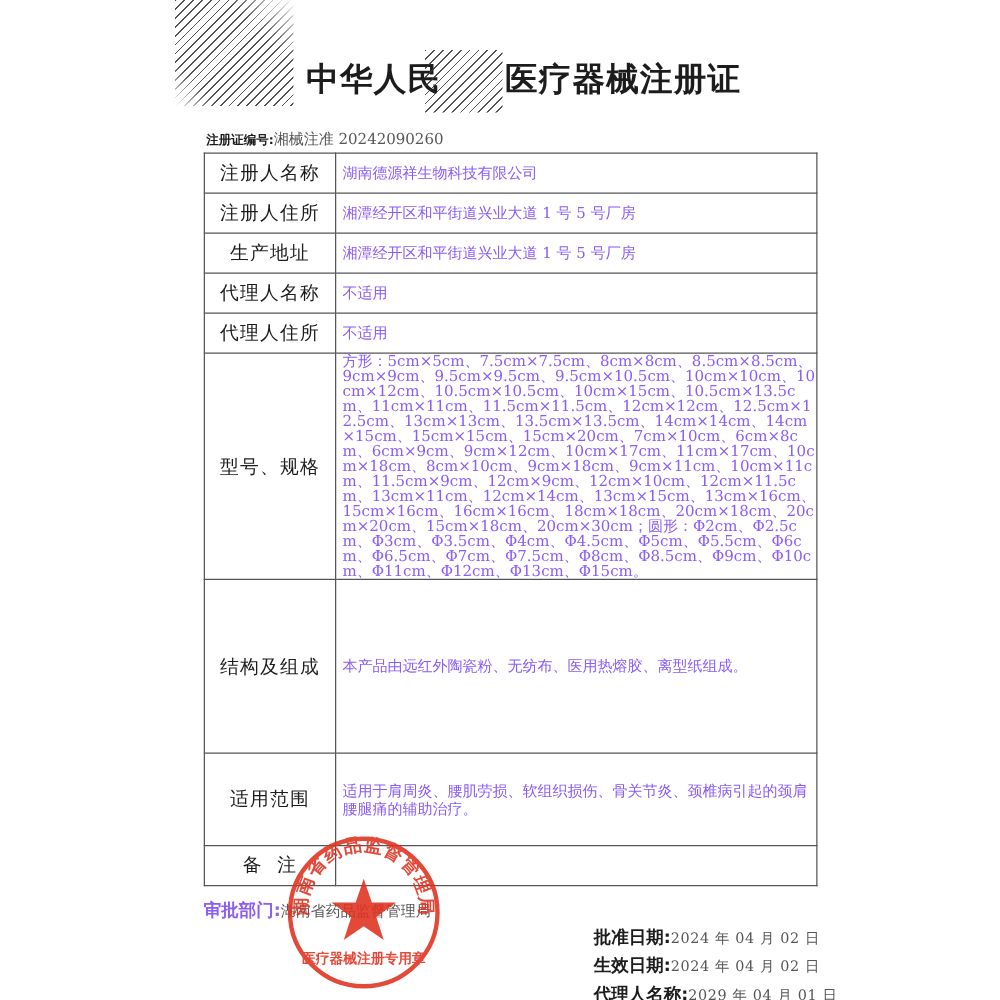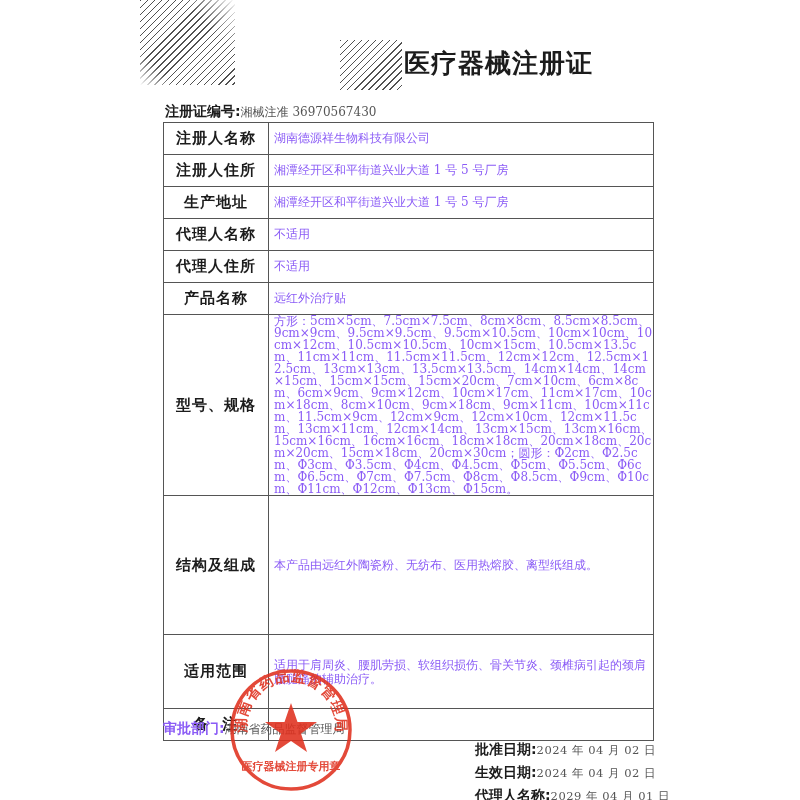--- a/index.html
+++ b/index.html
@@ -16,31 +16,31 @@
     -webkit-mask-image: linear-gradient(45deg, transparent 0%, #000 20%, #000 70%, transparent 100%);
             mask-image: linear-gradient(45deg, transparent 0%, #000 20%, #000 70%, transparent 100%); }
   .hatch-title { left: 340px; top: 40px; width: 62px; height: 50px; }
   .title {
     position: absolute; top: 46px; left: 0; width: 800px; height: 40px;
     font-family: "DejaVu Sans", "Liberation Sans", sans-serif; font-weight: bold; font-size: 26px; color: #1c1c1c;
   }
   .title .t1 { position: absolute; left: 245px; top: 0; letter-spacing: 1px; }
   .title .t2 { position: absolute; left: 404px; top: 0; letter-spacing: 1px; }
   .regno { position: absolute; left: 165px; top: 103px; font-size: 12.5px; }
-  .regno .lbl { font-family: "DejaVu Sans", sans-serif; font-weight: bold; font-size: 14px; color: #1c1c1c; }
+  .regno .lbl { font-family: "DejaVu Sans", sans-serif; font-weight: bold; font-size: 10px; color: #1c1c1c; }
   .regno .val { color: #555; font-size: 12px; }
 
   table.cert {
     position: absolute; left: 163px; top: 122px; width: 491px; border-collapse: collapse;
     table-layout: fixed;
   }
   table.cert td { border: 1.5px solid #555; padding: 0; }
   td.k {
     width: 104px; text-align: center; font-family: "DejaVu Sans", "Liberation Sans", sans-serif;
-    font-weight: bold; font-size: 15px; color: #1c1c1c; letter-spacing: 1px;
+    font-weight: normal; font-size: 15px; color: #1c1c1c; letter-spacing: 1px;
   }
   td.v { padding-left: 5px !important; font-size: 12px; color: #8b5cf6; }
   tr.r33 td { height: 31px; }
   tr.spec td { height: 75px; }
   tr.struct td { height: 138px; }
   tr.scope td { height: 73px; }
   .spec-text { font-size: 4.2px; line-height: 12px; color: #777; padding-right: 3px; word-break: break-all; }
   .scope-text { line-height: 14px; padding-right: 4px; }
 
   .footer-left { position: absolute; left: 163px; top: 718px; }
@@ -52,26 +52,27 @@
   .dates .val { font-size: 11.5px; color: #555; letter-spacing: 0.5px; }
 
   .seal { position: absolute; left: 228px; top: 667px; width: 126px; height: 126px; opacity: 0.88; }
 </style>
 </head>
 <body>
 
 <div class="hatch hatch-corner"></div>
 
 <div class="title">
+  <span class="t1">中华人民</span>
   <span class="t2">医疗器械注册证</span>
 </div>
 <div class="hatch hatch-title"></div>
 
 <div class="regno">
-  <span class="lbl">注册证编号:</span><span class="val">湘械注准 36970567430</span>
+  <span class="lbl">注册证编号:</span><span class="val">湘械注准 20242090260</span>
 </div>
 
 <table class="cert">
   <tbody>
       <tr class="r33">
     <td class="k">注册人名称</td>
     <td class="v">湖南德源祥生物科技有限公司</td>
   </tr>
   <tr class="r33">
     <td class="k">注册人住所</td>
@@ -81,24 +82,20 @@
     <td class="k">生产地址</td>
     <td class="v">湘潭经开区和平街道兴业大道 1 号 5 号厂房</td>
   </tr>
   <tr class="r33">
     <td class="k">代理人名称</td>
     <td class="v">不适用</td>
   </tr>
   <tr class="r33">
     <td class="k">代理人住所</td>
     <td class="v">不适用</td>
-  </tr>
-  <tr class="r33">
-    <td class="k">产品名称</td>
-    <td class="v">远红外治疗贴</td>
   </tr>
   <tr class="spec">
     <td class="k">型号、规格</td>
     <td class="v spec-text">方形：5cm×5cm、7.5cm×7.5cm、8cm×8cm、8.5cm×8.5cm、9cm×9cm、9.5cm×9.5cm、9.5cm×10.5cm、10cm×10cm、10cm×12cm、10.5cm×10.5cm、10cm×15cm、10.5cm×13.5cm、11cm×11cm、11.5cm×11.5cm、12cm×12cm、12.5cm×12.5cm、13cm×13cm、13.5cm×13.5cm、14cm×14cm、14cm×15cm、15cm×15cm、15cm×20cm、7cm×10cm、6cm×8cm、6cm×9cm、9cm×12cm、10cm×17cm、11cm×17cm、10cm×18cm、8cm×10cm、9cm×18cm、9cm×11cm、10cm×11cm、11.5cm×9cm、12cm×9cm、12cm×10cm、12cm×11.5cm、13cm×11cm、12cm×14cm、13cm×15cm、13cm×16cm、15cm×16cm、16cm×16cm、18cm×18cm、20cm×18cm、20cm×20cm、15cm×18cm、20cm×30cm；圆形：Φ2cm、Φ2.5cm、Φ3cm、Φ3.5cm、Φ4cm、Φ4.5cm、Φ5cm、Φ5.5cm、Φ6cm、Φ6.5cm、Φ7cm、Φ7.5cm、Φ8cm、Φ8.5cm、Φ9cm、Φ10cm、Φ11cm、Φ12cm、Φ13cm、Φ15cm。</td>
   </tr>
   <tr class="struct">
     <td class="k">结构及组成</td>
     <td class="v">本产品由远红外陶瓷粉、无纺布、医用热熔胶、离型纸组成。</td>
   </tr>
   <tr class="scope">

